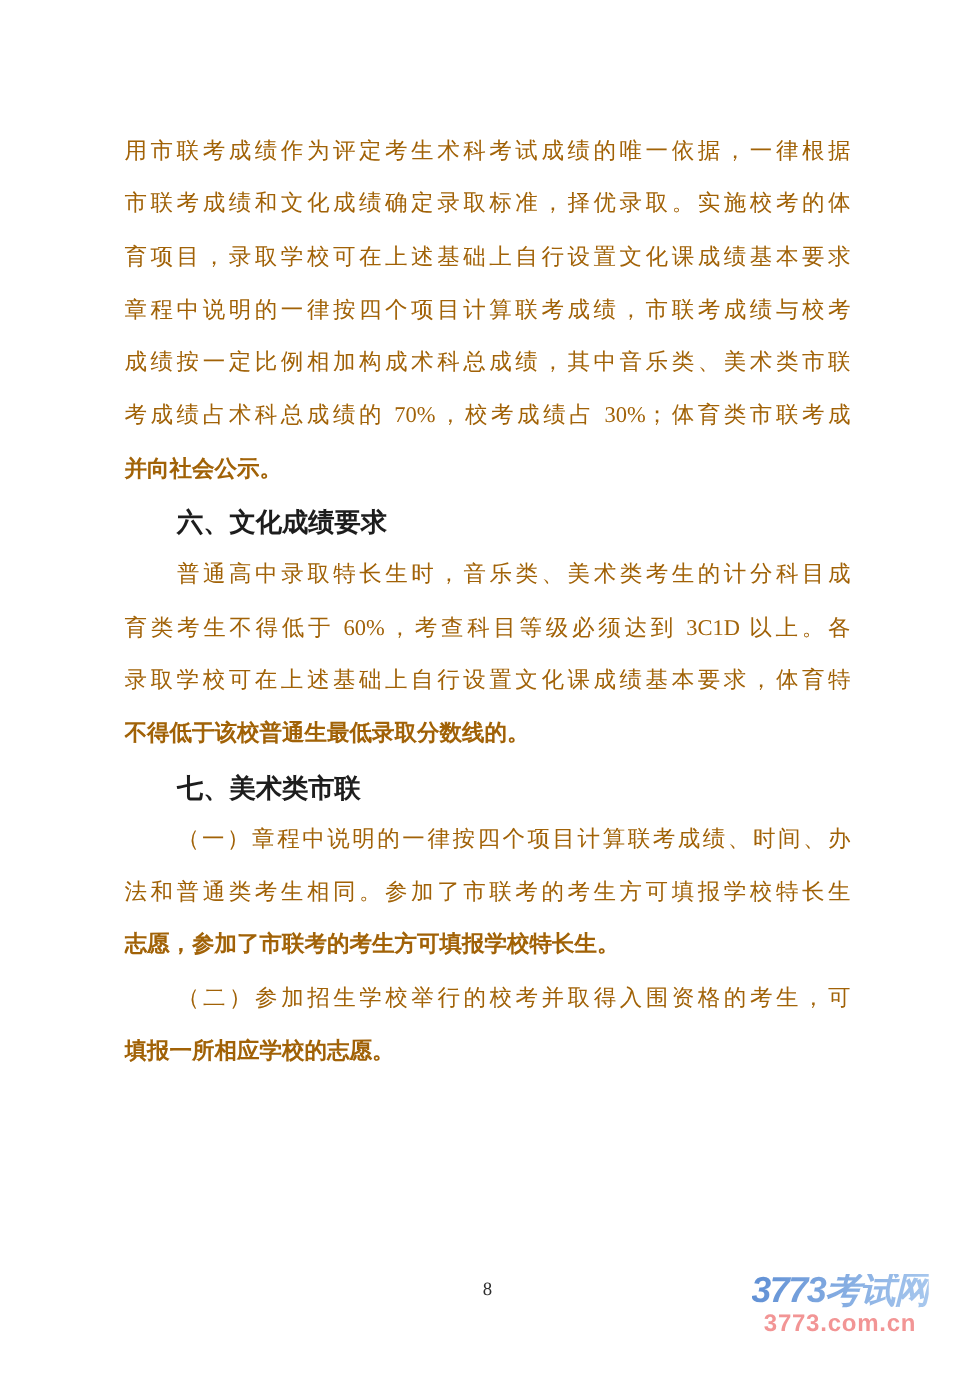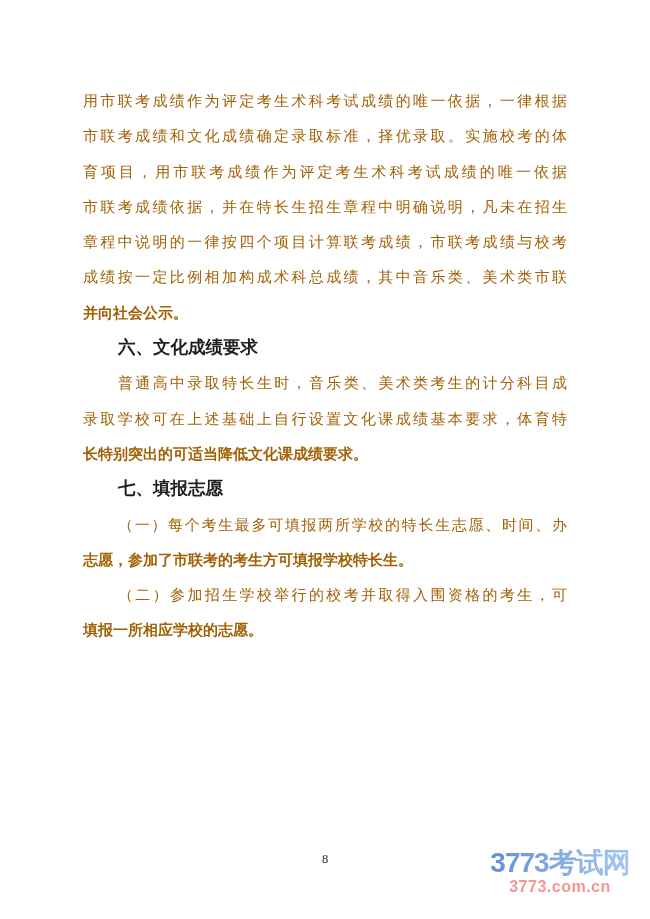--- a/index.html
+++ b/index.html
@@ -33,21 +33,21 @@
   }
   .line.end {
     text-align: left;
     text-align-last: left;
     font-weight: bold;
   }
   .line.indent {
     padding-left: 35px;
   }
   .line.heading {
-    font-family: Liberation Mono, monospace;
+    font-family: Liberation Sans, sans-serif;
     font-weight: 700;
     color: #1d1d1d;
     font-size: 17.5px;
     padding-left: 35px;
     text-align: left;
     text-align-last: left;
   }
   .page-number {
     position: absolute;
     top: 852px;
@@ -63,22 +63,23 @@
     left: 481px;
     top: 849px;
     width: 158px;
     font-family: "Liberation Sans", "DejaVu Sans", sans-serif;
     text-align: center;
     line-height: 1;
     pointer-events: none;
   }
   .wm-name {
     display: inline-block;
-    font-size: 28px;
+    font-size: 24px;
     font-weight: 800;
+    font-style: italic;
     letter-spacing: -1px;
     -webkit-background-clip: text;
     background-clip: text;
     color: transparent;
     white-space: nowrap;
   }
   .wm-url {
     margin-top: 2px;
     font-size: 16px;
     font-weight: 700;
@@ -87,31 +88,33 @@
   }
 </style>
 </head>
 <body>
 
 <div class="doc-page">
 
   <div class="text-block">
     <div class="line">用市联考成绩作为评定考生术科考试成绩的唯一依据，一律根据</div>
     <div class="line">市联考成绩和文化成绩确定录取标准，择优录取。实施校考的体</div>
-    <div class="line">育项目，用市联考成绩作为评定考生术科考试成绩的唯一依据</div>
-    <div class="line">市联考成绩依据，并在特长生招生章程中明确说明，凡未在招生</div>
+    <div class="line">育项目，录取学校可在上述基础上自行设置文化课成绩基本要求</div>
     <div class="line">章程中说明的一律按四个项目计算联考成绩，市联考成绩与校考</div>
     <div class="line">成绩按一定比例相加构成术科总成绩，其中音乐类、美术类市联</div>
+    <div class="line">考成绩占术科总成绩的 70%，校考成绩占 30%；体育类市联考成</div>
     <div class="line end">并向社会公示。</div>
     <div class="line heading">六、文化成绩要求</div>
     <div class="line indent">普通高中录取特长生时，音乐类、美术类考生的计分科目成</div>
+    <div class="line">育类考生不得低于 60%，考查科目等级必须达到 3C1D 以上。各</div>
     <div class="line">录取学校可在上述基础上自行设置文化课成绩基本要求，体育特</div>
-    <div class="line end">长特别突出的可适当降低文化课成绩要求。</div>
-    <div class="line heading">七、填报志愿</div>
-    <div class="line indent">（一）每个考生最多可填报两所学校的特长生志愿、时间、办</div>
+    <div class="line end">不得低于该校普通生最低录取分数线的。</div>
+    <div class="line heading">七、美术类市联</div>
+    <div class="line indent">（一）章程中说明的一律按四个项目计算联考成绩、时间、办</div>
+    <div class="line">法和普通类考生相同。参加了市联考的考生方可填报学校特长生</div>
     <div class="line end">志愿，参加了市联考的考生方可填报学校特长生。</div>
     <div class="line indent">（二）参加招生学校举行的校考并取得入围资格的考生，可</div>
     <div class="line end">填报一所相应学校的志愿。</div>
   </div>
 
   <div class="page-number">8</div>
 
   <div class="watermark">
     <span class="wm-name" style="background-image: linear-gradient(100deg, rgb(95, 143, 212), rgb(168, 200, 238));">3773考试网</span>
     <div class="wm-url" style="color: rgb(242, 149, 149); text-align: center;">3773.com.cn</div>

